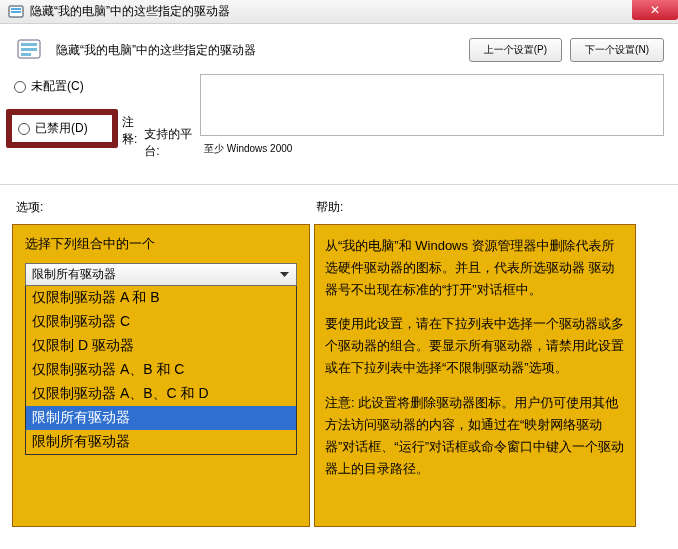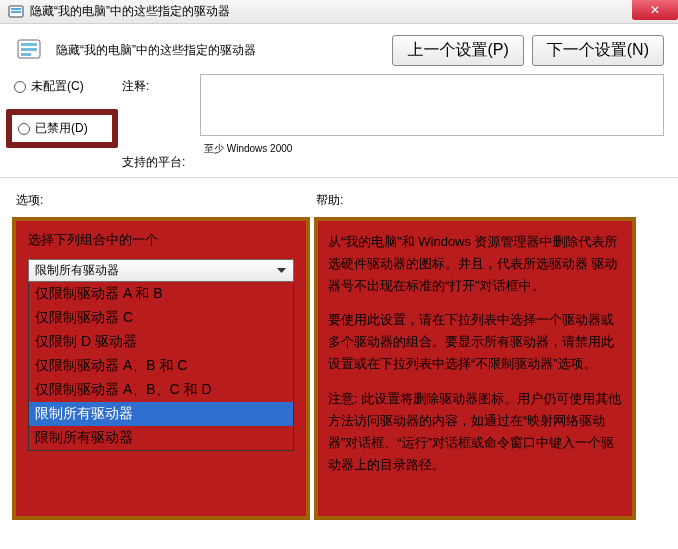--- a/index.html
+++ b/index.html
@@ -39,64 +39,64 @@
     width: 32px; height: 32px; margin-right: 10px;
     display:flex; align-items:center; justify-content:center;
   }
   .header-title { flex: 0 0 auto; font-size: 12px; }
   .nav-buttons { margin-left: auto; display: flex; gap: 8px; }
   .winbtn {
     background: linear-gradient(to bottom,#fdfdfd,#e9e9e9);
     border: 1px solid #8a8a8a;
     border-radius: 3px;
     padding: 4px 14px;
-    font-size: 16px;
+    font-size: 10px;
     cursor: pointer;
   }
   .body-grid {
     display: grid;
     grid-template-columns: 104px 74px 1fr;
     padding: 0 14px;
     align-items: start;
     column-gap: 4px;
   }
   .radio-col { display:flex; flex-direction:column; gap:14px; padding-top:4px;}
   .radio-item { display:flex; align-items:center; gap:5px; }
   .radio-item.highlight { border: 6px solid #7f1d1d; padding: 5px 6px; border-radius: 2px; margin-left:-8px;}
   .radio-circle {
     width: 12px; height: 12px; border-radius: 50%;
     border: 1px solid #555; display:inline-flex; align-items:center; justify-content:center;
     background: #fff;
   }
   .radio-circle.checked::after {
     content:""; width:6px; height:6px; background:#2c6; border-radius:50%;
   }
-  .label-col { display:flex; flex-direction:column; padding-top:4px; }
+  .label-col { display:flex; padding-top:4px;margin-top:36px; }
   .label-comment { height: 64px; display:flex; align-items:flex-start; }
   .label-platform { }
   .comment-box {
     border: 1px solid #b5b5b5;
     height: 62px; background:#fff;
   }
   .platform-text { padding: 6px 2px 8px 4px; font-size: 10px; }
   .divider {
     border-top: 1px solid #d8d8d8;
     margin: 6px 0 0 0;
   }
   .section-row {
     display:flex; padding: 14px 16px 8px 16px;
   }
   .section-row .left { width: 300px; }
   .section-row .right { flex:1; }
   .panels {
     display:flex; padding: 0 0 0 12px; gap: 4px;
   }
   .panel {
-    border: 4px solid #a16207;
-    background: #b91c1c;
+    border: 1px solid #a16207;
+    background: #eab308;
     overflow: hidden;
   }
   .panel.left { width: 298px; height: 303px; padding: 10px 12px 0 12px; position:relative;}
   .panel.right { width: 322px; height: 303px; padding: 10px 10px 0 10px; font-size: 13px; line-height: 1.7; overflow-y:auto;}
   .opt-head { margin-bottom: 10px; font-size: 13px;}
   .combo {
     width: 100%; height: 23px;
     border: 1px solid #707070;
     background: linear-gradient(to bottom,#fdfdfd,#eaeaea);
     display:flex; align-items:center; padding: 0 6px;

